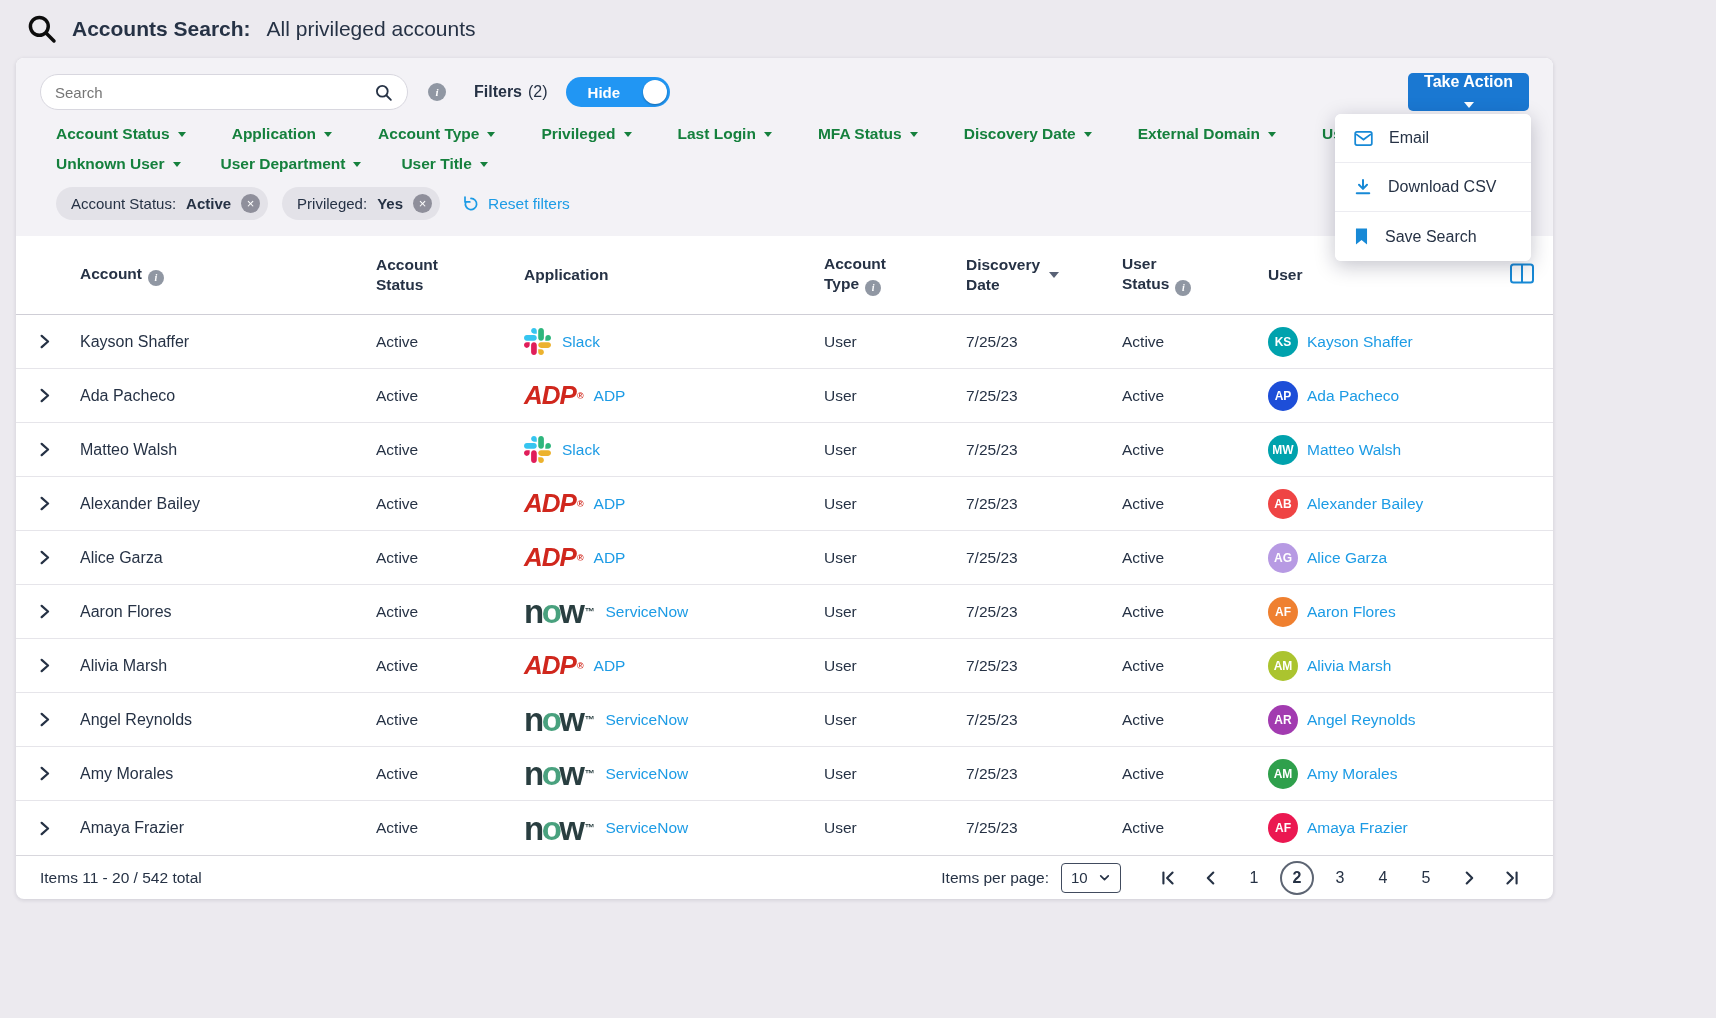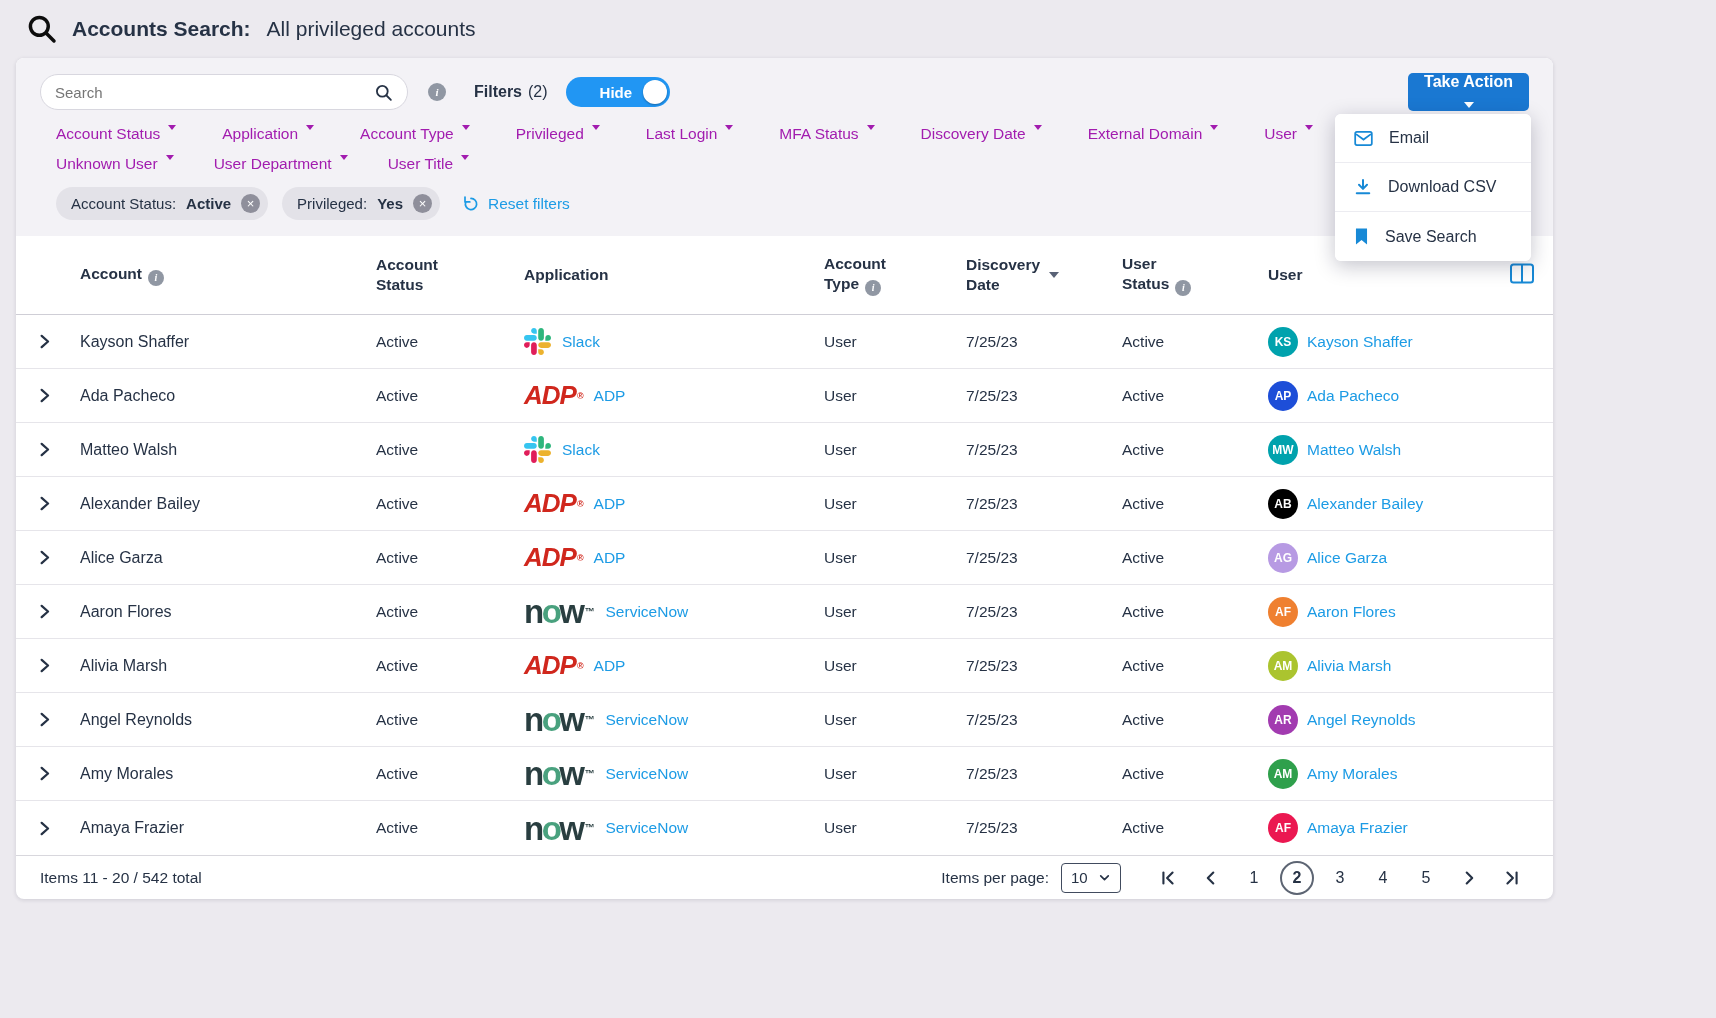--- a/index.html
+++ b/index.html
@@ -29,35 +29,35 @@
                       color:#263245; background:transparent; }
   .icon-slot { display:inline-flex; align-items:center; justify-content:center; }
   .info-dot { width:18px; height:18px; border-radius:50%; background:#9097a3; color:#fff;
               font-size:11px; font-weight:bold; font-style:italic; display:inline-flex;
               align-items:center; justify-content:center; font-family:"Liberation Serif", serif; }
   .toolbar .after-search { margin-left:20px; }
   .filters-label { margin-left:28px; font-size:16px; font-weight:bold; }
   .filters-count { margin-left:6px; font-size:16px; }
   .toggle { margin-left:18px; width:104px; height:30px; border-radius:15px; background:#2196f3;
             display:flex; align-items:center; position:relative; cursor:pointer; }
-  .toggle-label { color:#fff; font-weight:bold; font-size:15px; margin-left:34px; }
+  .toggle-label { color:#fff; font-weight:bold; font-size:15px; margin-left:22px; }
   .toggle-knob { position:absolute; right:3px; top:3px; width:24px; height:24px; border-radius:50%;
                  background:#fff; box-shadow:0 1px 2px rgba(0,0,0,.3); }
   .take-action { margin-left:auto; height:38px; background:#1a78d2; color:#fff; border:none;
                  border-radius:5px; font-size:16px; font-weight:bold; padding:0 16px;
                  display:flex; align-items:center; gap:11px; font-family:inherit; cursor:pointer;flex-direction:column; }
   .caret-down { width:0; height:0; border-left:5px solid transparent; border-right:5px solid transparent;
                 border-top:6px solid currentColor; display:inline-block; }
   .filter-item .caret-down { border-left-width:4.5px; border-right-width:4.5px; border-top-width:5.5px; }
 
   
   .filter-row { display:flex; align-items:center; gap:46px; padding:13px 16px 0 16px; white-space:nowrap; }
   .filter-row.second { gap:40px; padding-top:12px; }
-  .filter-item { display:flex; gap:8px; font-size:15.5px; font-weight:normal;
-                 color:#a21caf; cursor:pointer; }
+  .filter-item { display:flex; align-items:center; gap:8px; font-size:15.5px; font-weight:bold;
+                 color:#15803d; cursor:pointer; }
 
   
   .chips-row { display:flex; align-items:center; padding:14px 16px 16px 16px; }
   .chips { display:flex; align-items:center; gap:14px; }
   .chip { display:flex; align-items:center; gap:10px; background:#e3e2e8; border-radius:17px;
           height:33px; padding:0 8px 0 15px; font-size:15px; }
   .chip .chip-val { font-weight:bold; }
   .chip-x { width:19px; height:19px; border-radius:50%; background:#8f8f9b; color:#fff;
             display:inline-flex; align-items:center; justify-content:center; font-size:13px;
             line-height:1; cursor:pointer; }
@@ -383,21 +383,21 @@
         <div class="cell acct">Alexander Bailey</div>
         <div class="cell">Active</div>
         <div class="cell app-cell">
           <span class="logo adp-logo">ADP<sup>®</sup></span>
           <a class="link">ADP</a>
         </div>
         <div class="cell">User</div>
         <div class="cell">7/25/23</div>
         <div class="cell">Active</div>
         <div class="cell user-cell">
-          <span class="avatar" style="background: #000000;">AB</span>
+          <span class="avatar" style="background: #ef4444;">AB</span>
           <a class="link">Alexander Bailey</a>
         </div>
       </div>
       <div class="grid trow">
         <div class="cell chev-cell">
           <svg width="13" height="17" viewBox="0 0 16 24" fill="none" stroke="#263245" stroke-width="3.2" stroke-linecap="round" stroke-linejoin="round">
             <polyline points="4 4 13 12 4 20"></polyline>
           </svg>
         </div>
         <div class="cell acct">Alice Garza</div>

